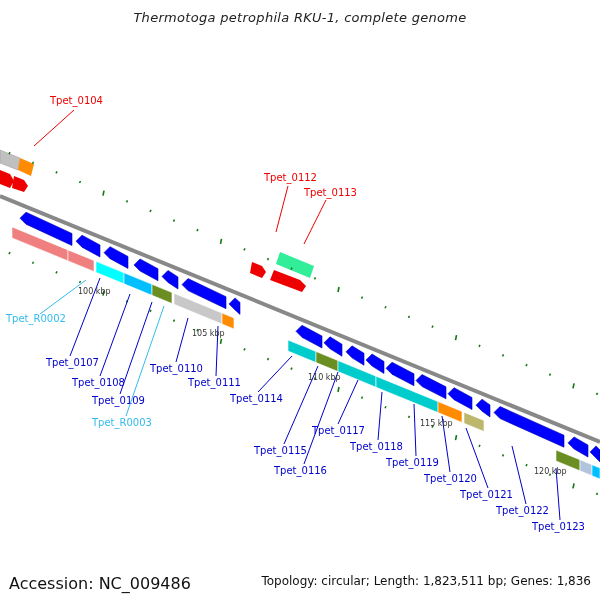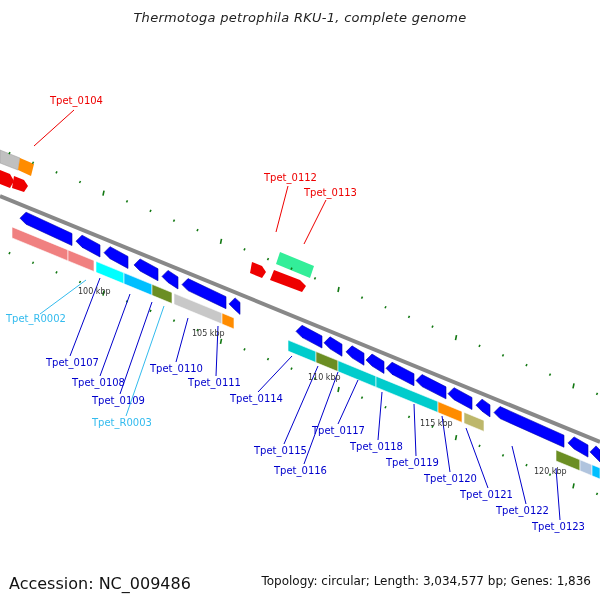--- a/index.html
+++ b/index.html
@@ -178,13 +178,13 @@
   <g id="tickLabels">
       <text x="78" y="294" class="tick-label">100 kbp</text>
       <text x="192" y="336" class="tick-label">105 kbp</text>
       <text x="308" y="380" class="tick-label">110 kbp</text>
       <text x="420" y="426" class="tick-label">115 kbp</text>
       <text x="534" y="474" class="tick-label">120 kbp</text>
     </g>
 </svg>
 
 <div class="footer-left">Accession: NC_009486</div>
-<div class="footer-right">Topology: circular; Length: 3,034,577 bp; Genes: 1,836</div>
+<div class="footer-right">Topology: circular; Length: 1,823,511 bp; Genes: 1,836</div>
 
 </body></html>

